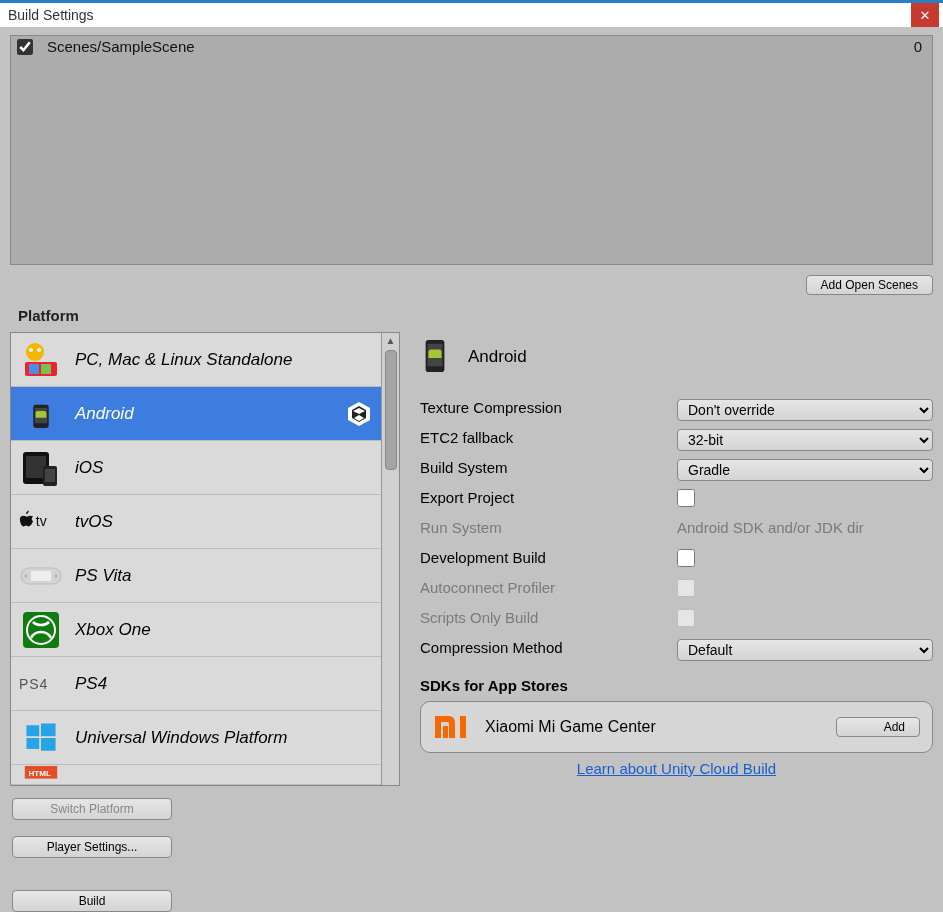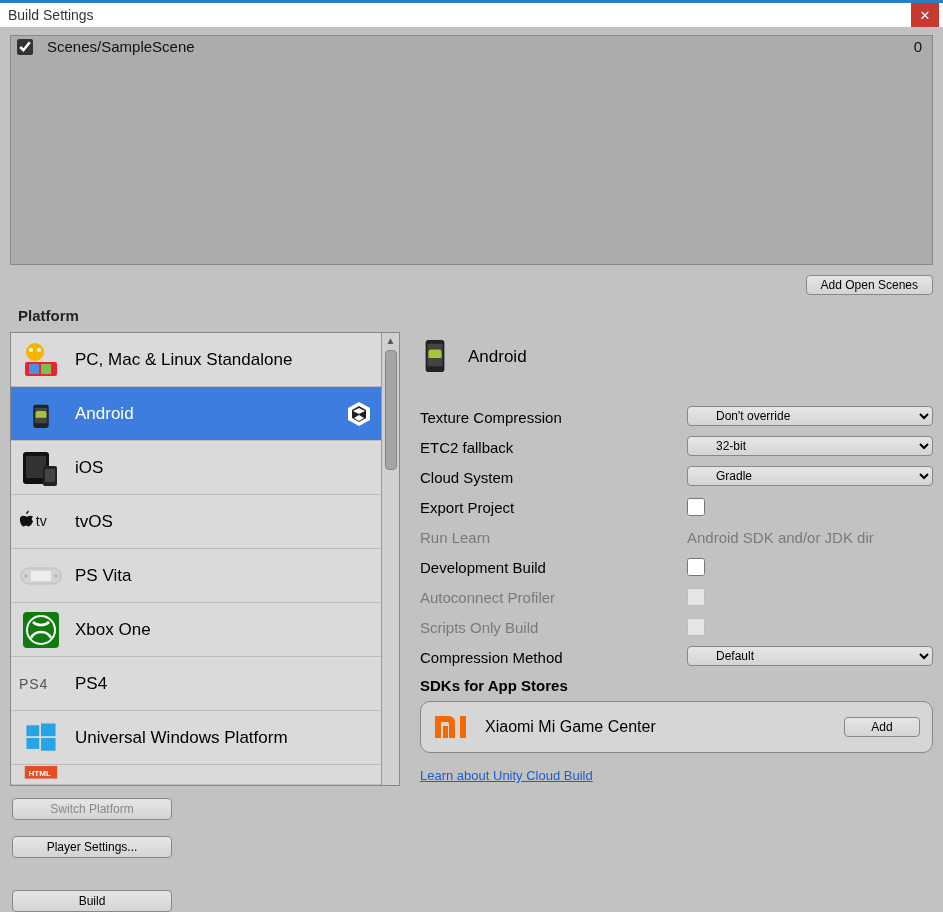--- a/index.html
+++ b/index.html
@@ -30,42 +30,42 @@
 .platform-list-wrap { width: 390px; display: flex; flex-direction: column; }
 .platform-list { flex: 1; background: #dadada; border: 1px solid #888; overflow-y: auto; display: flex; }
 .platform-items { flex: 1; display: flex; flex-direction: column; }
 .platform-scroll { width: 18px; background: #d0d0d0; border-left: 1px solid #999; display: flex; flex-direction: column; align-items: center; }
 .platform-scroll .arrow { font-size: 10px; color: #555; padding: 2px; }
 .platform-scroll .thumb { width: 12px; background: #a5a5a5; border: 1px solid #888; border-radius: 4px; flex: 0 0 120px; margin-top: 2px; }
 
 .plat-item { display: flex; align-items: center; height: 54px; padding: 0 8px; border-bottom: 1px solid #bcbcbc; gap: 12px; cursor: pointer; background: #dadada; }
 .plat-item.selected { background: #3e7de0; color: #fff; }
 .plat-item .plat-icon { width: 44px; height: 44px; display: flex; align-items: center; justify-content: center; }
-.plat-item .plat-label { font-size: 17px; flex: 1; }
+.plat-item .plat-label { font-size: 17px; flex: 1; font-style: italic; }
 .plat-item .unity-mark { width: 28px; height: 28px; }
 
 .details { flex: 1; display: flex; flex-direction: column; gap: 3px; padding-top: 6px; }
 .details-header { display: flex; align-items: center; gap: 16px; margin-bottom: 20px; }
 .details-header .icon { width: 32px; height: 38px; }
 .details-header .label { font-size: 17px; font-weight: 500; }
 
-.opt-row { display: flex; align-items: flex-end; gap: 12px; font-size: 15px; min-height: 27px; }
+.opt-row { display: flex; align-items: flex-start; gap: 2px; font-size: 15px; min-height: 27px; }
 .opt-row .lbl { width: 255px; }
 .opt-row .lbl.disabled { color: #7a7a7a; }
-.opt-row select { flex: 1; background: linear-gradient(#e6e6e6,#d4d4d4); border: 1px solid #888; border-radius: 4px; padding: 1px 24px; font-size: 12px; }
+.opt-row select { flex: 1; background: linear-gradient(#e6e6e6,#d4d4d4); border: 1px solid #888; border-radius: 4px; padding: 1px 6px; font-size: 14px; }
 .opt-row input[type=checkbox] { width: 18px; height: 18px; }
 .opt-row .ro-text { color: #7a7a7a; font-size: 15px; white-space: nowrap; overflow: hidden; }
 
 .sdk-label { font-weight: bold; font-size: 15px; margin-top: 8px; margin-bottom: 4px; }
 .sdk-box { border: 1px solid #888; border-radius: 10px; background: #d6d6d6; padding: 10px 12px; display: flex; align-items: center; gap: 16px; }
 .sdk-box .mi-icon { width: 36px; height: 30px; }
 .sdk-box .sdk-name { flex: 1; font-size: 16px; }
-.sdk-box .add-btn { width: 76px; text-align: center; }
-
-.learn-link { text-align: left; font-size: 13px; margin-top: 12px; }
+.sdk-box .add-btn { width: 84px; text-align: right; }
+
+.learn-link { text-align: center; font-size: 15px; margin-top: 4px; }
 .learn-link a { color: #1a5fd0; text-decoration: underline; cursor: pointer; }
 
 .bottom-bar { display: flex; align-items: flex-start; padding: 6px 2px 2px 2px; gap: 16px; flex-direction: column; }
 .bottom-bar .spacer { flex: 1; }
 .bottom-bar .build-btn, .bottom-bar .bar-btn { min-width: 160px; text-align: center; padding: 3px 14px; }
 </style>
 </head>
 <body>
 
 <div class="window">
@@ -229,29 +229,29 @@
 
         <div class="opt-row">
           <span class="lbl">Texture Compression</span>
           <select><option>Don't override</option></select>
         </div>
         <div class="opt-row">
           <span class="lbl">ETC2 fallback</span>
           <select><option>32-bit</option></select>
         </div>
         <div class="opt-row">
-          <span class="lbl">Cloud System</span>
+          <span class="lbl">Build System</span>
           <select><option>Gradle</option></select>
         </div>
         <div class="opt-row">
           <span class="lbl">Export Project</span>
           <input type="checkbox" style="">
         </div>
         <div class="opt-row">
-          <span class="lbl disabled">Run Learn</span>
+          <span class="lbl disabled">Run System</span>
           <span class="ro-text">Android SDK and/or JDK dir</span>
         </div>
         <div class="opt-row">
           <span class="lbl">Development Build</span>
           <input type="checkbox" style="">
         </div>
         <div class="opt-row">
           <span class="lbl disabled">Autoconnect Profiler</span>
           <input type="checkbox" disabled="" style="">
         </div>

